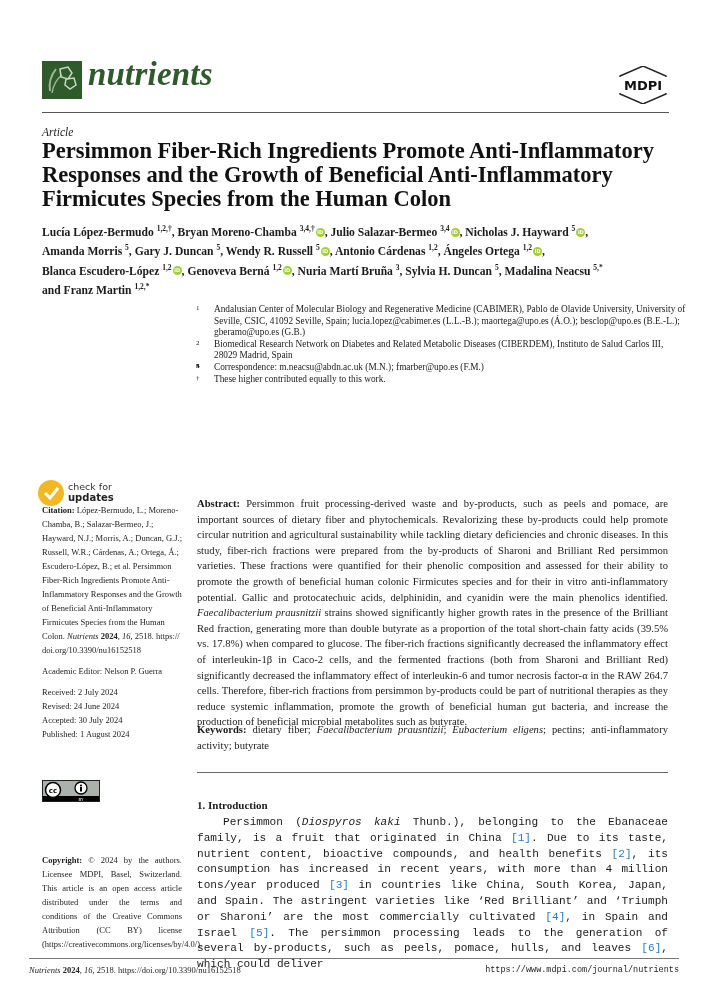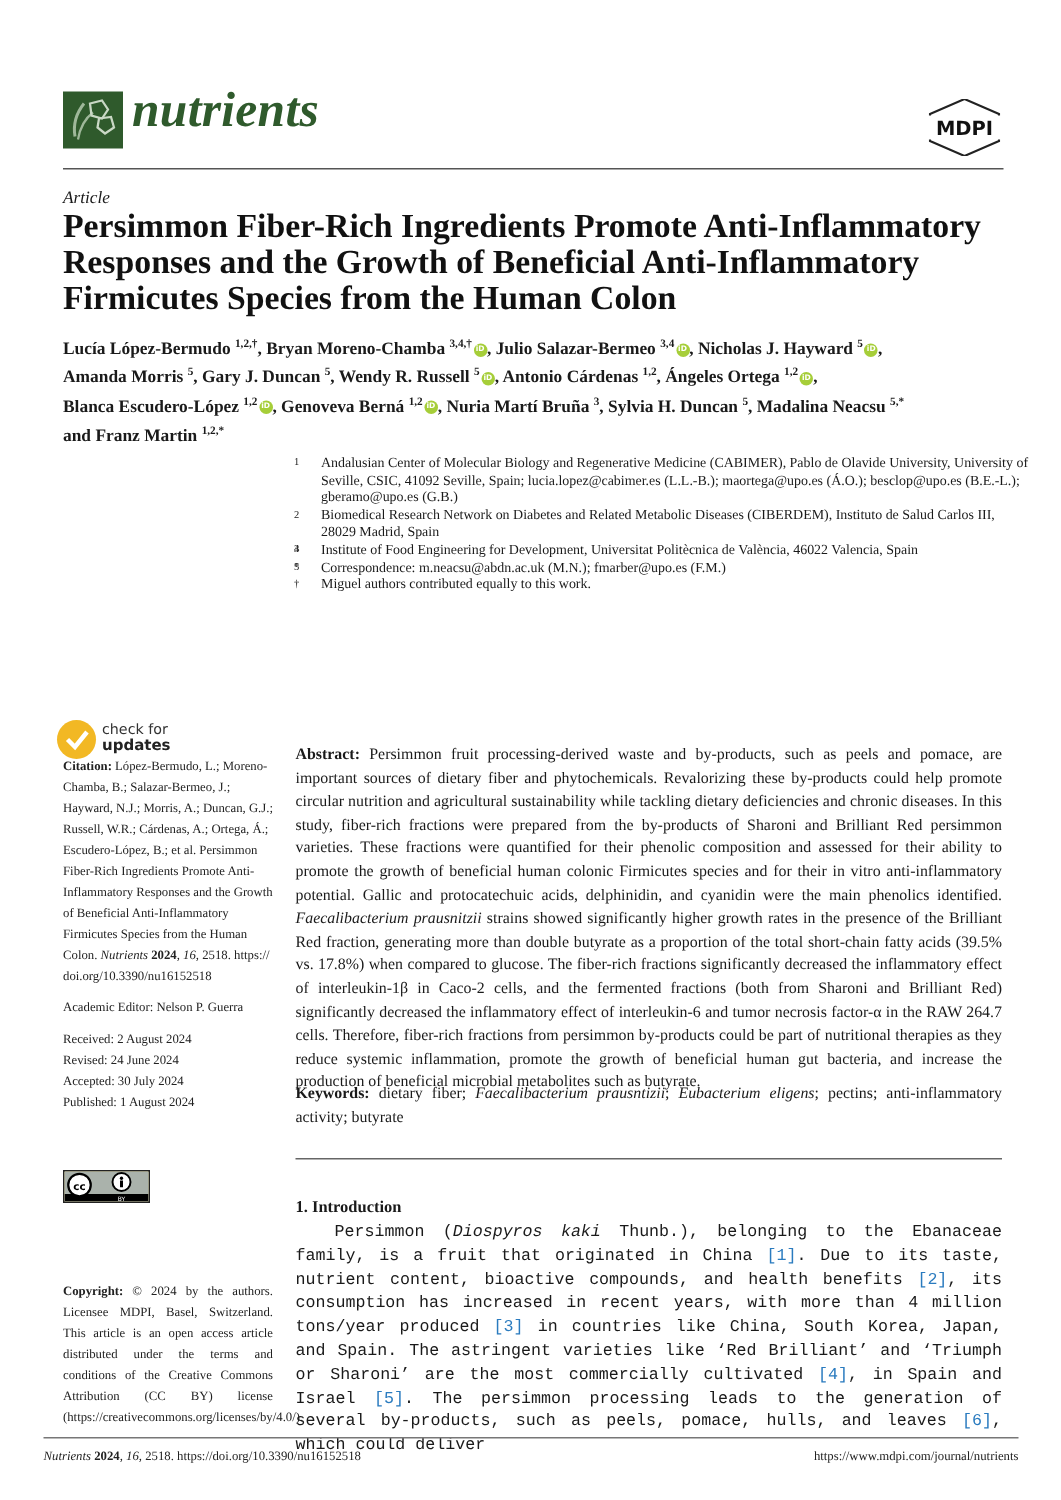--- a/index.html
+++ b/index.html
@@ -40,21 +40,21 @@
               text-align: justify; color: #1a1a1a; margin-top: 32px; }
   #keywords { left: 197px; top: 722px; width: 471px; font-family: "Liberation Serif", serif; font-size: 10.6px; line-height: 15.6px;
               text-align: justify; }
   #main-rule { left: 197px; top: 772px; width: 471px; height: 1px; background: #666; }
   #intro-heading { left: 197px; top: 799px; font-family: "Liberation Serif", serif; font-weight: bold; font-size: 11px; }
   #intro-body { left: 197px; top: 815px; width: 471px; font-family: Liberation Mono, monospace; font-size: 11.1px; line-height: 15.8px;
                 text-align: justify; text-indent: 26px; }
   .cite { color: #2a7bbf; }
   #footer-rule { left: 29px; top: 958px; width: 650px; height: 1px; background: #777; }
   #footer-left { left: 29px; top: 965px; font-family: "Liberation Serif", serif; font-size: 8.5px; color: #222; }
-  #footer-right { right: 28px; top: 965px; font-family: Liberation Serif, serif; font-size: 8.5px; color: #222; }
+  #footer-right { right: 28px; top: 965px; font-family: Liberation Mono, monospace; font-size: 8.5px; color: #222; }
   b.lbl { font-weight: bold; }
 </style>
 </head>
 <body>
 
 <div class="abs" id="logo-box">
   <svg width="40" height="38" viewBox="0 0 40 38">
     <path d="M8 30 Q6 18 14 8" stroke="#9fb89a" stroke-width="2" fill="none"></path>
     <path d="M10 32 Q12 20 20 14" stroke="#9fb89a" stroke-width="1.5" fill="none"></path>
     <polygon points="18,8 26,6 30,12 26,18 19,16" stroke="#c9d8c5" stroke-width="1.5" fill="none"></polygon>
@@ -73,24 +73,24 @@
 
 <div class="abs" id="article-type">Article</div>
 <div class="abs" id="title">Persimmon Fiber-Rich Ingredients Promote Anti-Inflammatory Responses and the Growth of Beneficial Anti-Inflammatory Firmicutes Species from the Human Colon</div>
 
 <div class="abs" id="authors"><span>Lucía López-Bermudo </span><sup>1,2,†</sup><span>, </span><span>Bryan Moreno-Chamba </span><sup>3,4,†</sup><span class="orcid">iD</span><span>, </span><span>Julio Salazar-Bermeo </span><sup>3,4</sup><span class="orcid">iD</span><span>, </span><span>Nicholas J. Hayward </span><sup>5</sup><span class="orcid">iD</span><span>,</span><br><span>Amanda Morris </span><sup>5</sup><span>, </span><span>Gary J. Duncan </span><sup>5</sup><span>, </span><span>Wendy R. Russell </span><sup>5</sup><span class="orcid">iD</span><span>, </span><span>Antonio Cárdenas </span><sup>1,2</sup><span>, </span><span>Ángeles Ortega </span><sup>1,2</sup><span class="orcid">iD</span><span>,</span><br><span>Blanca Escudero-López </span><sup>1,2</sup><span class="orcid">iD</span><span>, </span><span>Genoveva Berná </span><sup>1,2</sup><span class="orcid">iD</span><span>, </span><span>Nuria Martí Bruña </span><sup>3</sup><span>, </span><span>Sylvia H. Duncan </span><sup>5</sup><span>, </span><span>Madalina Neacsu </span><sup>5,*</sup><span> </span><br><span>and Franz Martin </span><sup>1,2,*</sup><span></span></div>
 
 <div class="abs" id="affiliations">
     <div class="aff"><span class="aff-mark">1</span><span>Andalusian Center of Molecular Biology and Regenerative Medicine (CABIMER), Pablo de Olavide University, University of Seville, CSIC, 41092 Seville, Spain; lucia.lopez@cabimer.es (L.L.-B.); maortega@upo.es (Á.O.); besclop@upo.es (B.E.-L.); gberamo@upo.es (G.B.)</span></div>
     <div class="aff"><span class="aff-mark">2</span><span>Biomedical Research Network on Diabetes and Related Metabolic Diseases (CIBERDEM), Instituto de Salud Carlos III, 28029 Madrid, Spain</span></div>
     <div class="aff"><span class="aff-mark">3</span></div>
-    <div class="aff"><span class="aff-mark">4</span><span>Institute of Food Engineering for Development, Universitat Politècnica de València, 46022 Valencia, Spain</span></div>
+    <div class="aff"><span class="aff-mark">4</span></div>
     <div class="aff"><span class="aff-mark">5</span></div>
     <div class="aff"><span class="aff-mark">*</span><span>Correspondence: m.neacsu@abdn.ac.uk (M.N.); fmarber@upo.es (F.M.)</span></div>
-    <div class="aff"><span class="aff-mark">†</span><span>Miguel authors contributed equally to this work.</span></div>
+    <div class="aff"><span class="aff-mark">†</span><span>These higher contributed equally to this work.</span></div>
   </div>
 
 <div class="abs" id="check-updates">
   <div id="check-circle">
     <svg width="26" height="26" viewBox="0 0 26 26">
         <path d="M7 13 L12 18 L20 8" stroke="#fff" stroke-width="3" fill="none"></path>
       </svg>
   </div>
   <span id="check-text1">check for</span>
   <span id="check-text2">updates</span>
@@ -101,21 +101,21 @@
     <b class="lbl">Citation:</b>
     <span>López-Bermudo, L.; Moreno-Chamba, B.; Salazar-Bermeo, J.; Hayward, N.J.; Morris, A.; Duncan, G.J.; Russell, W.R.; Cárdenas, A.; Ortega, Á.; Escudero-López, B.; et al. Persimmon Fiber-Rich Ingredients Promote Anti-Inflammatory Responses and the Growth of Beneficial Anti-Inflammatory Firmicutes Species from the Human Colon.</span>
     <i>Nutrients</i>
     <b>2024</b>,
     <i>16</i><span>, 2518.</span>
     <span style="word-break:break-all">https://doi.org/10.3390/nu16152518</span>
   </p>
   <div class="sb-gap"></div>
   <p>Academic Editor: Nelson P. Guerra</p>
   <div class="sb-gap"></div>
-  <p>Received: 2 August 2024</p>
+  <p>Received: 2 July 2024</p>
   <p>Revised: 24 June 2024</p>
   <p>Accepted: 30 July 2024</p>
   <p>Published: 1 August 2024</p>
 </div>
 
 <div class="abs" id="cc-badge">
   <svg width="56" height="20" viewBox="0 0 56 20">
     <rect x="0" y="0" width="56" height="20" fill="#aab2ab"></rect>
     <rect x="0" y="15" width="56" height="5" fill="#000"></rect>
     <circle cx="10" cy="9" r="7.5" fill="#fff" stroke="#000" stroke-width="1.5"></circle>

